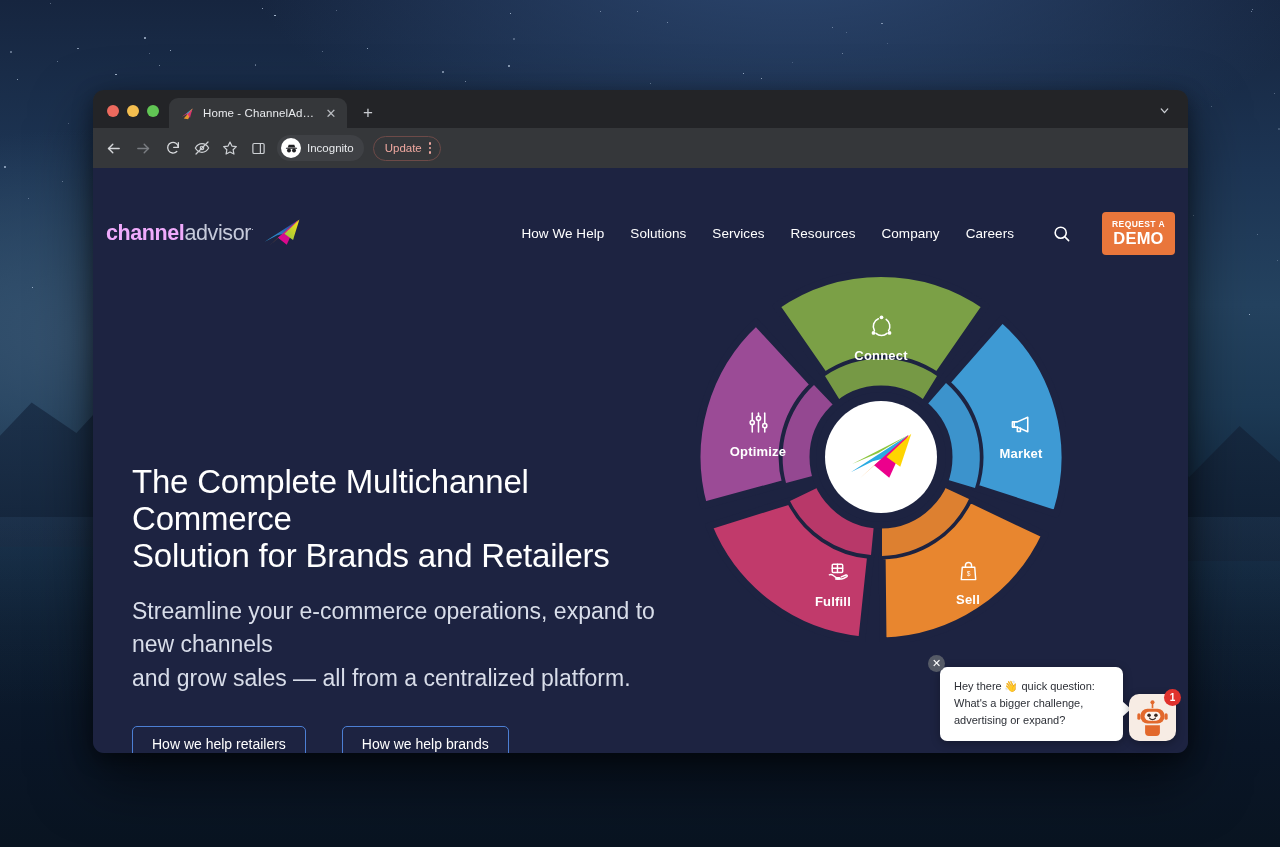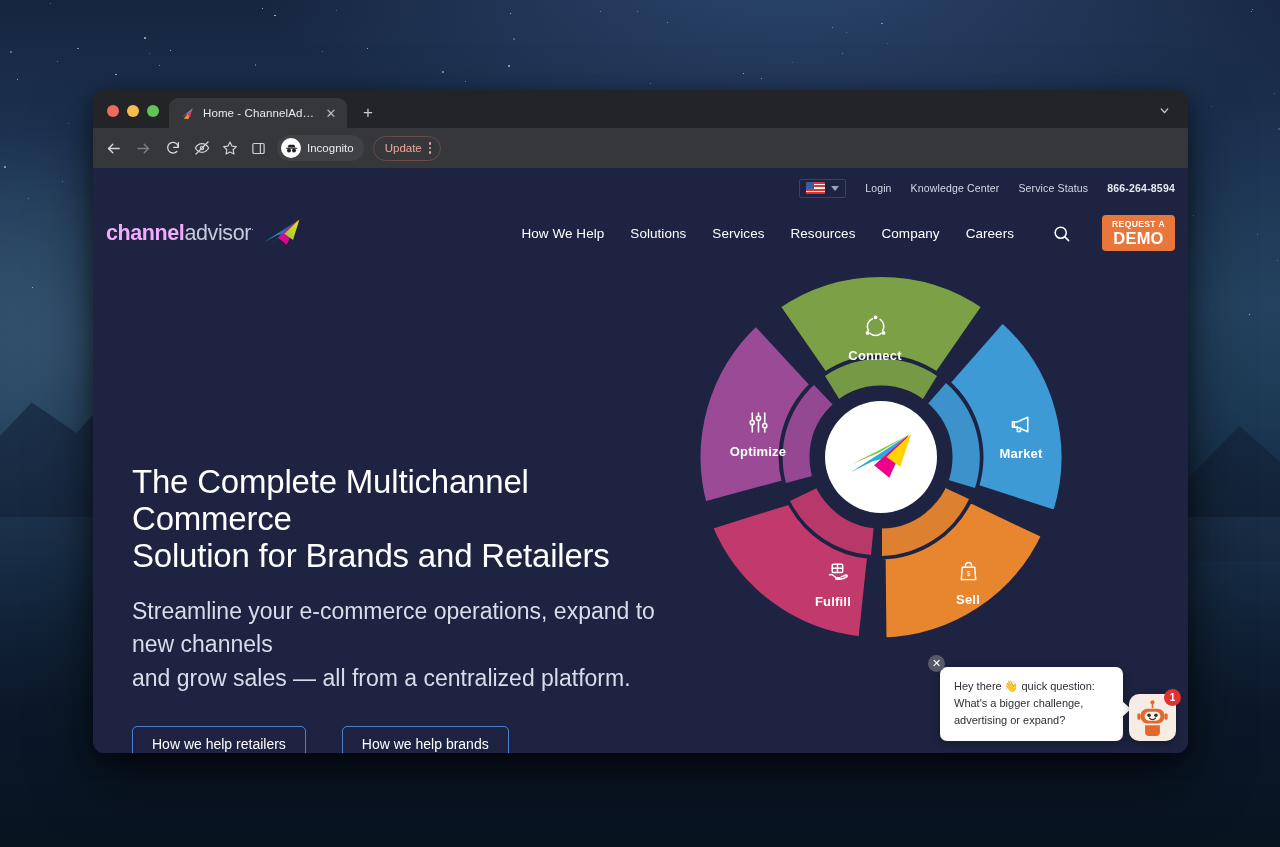--- a/index.html
+++ b/index.html
@@ -292,21 +292,21 @@
   }
   .search-btn {
     color: #fff;
     display: flex; align-items: center; justify-content: center;
     width: 22px; height: 22px;
     margin: 0 4px 0 10px;
   }
   .demo-btn {
     background: #e9763b;
     border-radius: 4px;
-    width: 73px; height: 36px;
+    width: 73px; height: 43px;
     display: flex; flex-direction: column;
     align-items: center; justify-content: center;
     color: #fff;
     line-height: 1;
     gap: 2px;
   }
   .demo-small { font-size: 8.5px; letter-spacing: .4px; font-weight: bold; }
   .demo-big { font-size: 16.5px; letter-spacing: .2px; font-weight: bold; }
 
   
@@ -668,30 +668,20 @@
         <span class="kebab">
             <i></i>
             <i></i>
             <i></i>
           </span>
       </div>
     </div>
 
     <div class="viewport">
 
-      <div class="utility-bar">
-        <div class="lang-select">
-          <span class="flag"></span>
-          <span class="caret-down"></span>
-        </div>
-        <span class="util-link">Login</span>
-        <span class="util-link">Knowledge Center</span>
-        <span class="util-link">Service Status</span>
-        <span class="util-phone">866-264-8594</span>
-      </div>
 
       <div class="site-header">
         <div class="logo-wrap">
           <span class="logo-text">
             <span class="b">channel</span><span class="l">advisor</span><span class="tm">·</span>
           </span>
           <span style="display:flex;">
             <svg width="38" height="30" viewBox="0 0 48 38">
               <defs>
                 <linearGradient id="lg1" x1="0" y1="1" x2="1" y2="0">
@@ -788,21 +778,21 @@
                 <svg width="66" height="54" viewBox="0 0 48 38">
                   <path d="M2 30 L44 3 L26 20 L18 22 Z" fill="#29abe2"></path>
                   <path d="M3 24 L44 3 L22 16 Z" fill="#8dc63f"></path>
                   <path d="M8 35 L44 3 L29 29 L19 25 Z" fill="#f7941e"></path>
                   <path d="M19 25 L44 3 L30 34 Z" fill="#ec008c"></path>
                   <path d="M28 19 L46 2 L38 26 Z" fill="#ffd400"></path>
                 </svg>
               </span>
             </div>
 
-            <div class="seg-label" style="left:139px; top:42px; width:80px;">
+            <div class="seg-label" style="left:145px; top:42px; width:80px;">
               <span>
                 <svg width="25" height="25" viewBox="0 0 24 24" fill="none" stroke="#fff" stroke-width="1.5" stroke-linecap="round">
                   <path d="M16.5 5.2A8 8 0 0 1 18.8 16"></path>
                   <path d="M5.2 16A8 8 0 0 1 9 4.6"></path>
                   <path d="M6.7 18.6a8 8 0 0 0 10.6 0"></path>
                   <circle cx="12" cy="3.2" r="1.8" fill="#fff" stroke="none"></circle>
                   <circle cx="4.3" cy="18.2" r="1.8" fill="#fff" stroke="none"></circle>
                   <circle cx="19.7" cy="18.2" r="1.8" fill="#fff" stroke="none"></circle>
                 </svg>
               </span>

